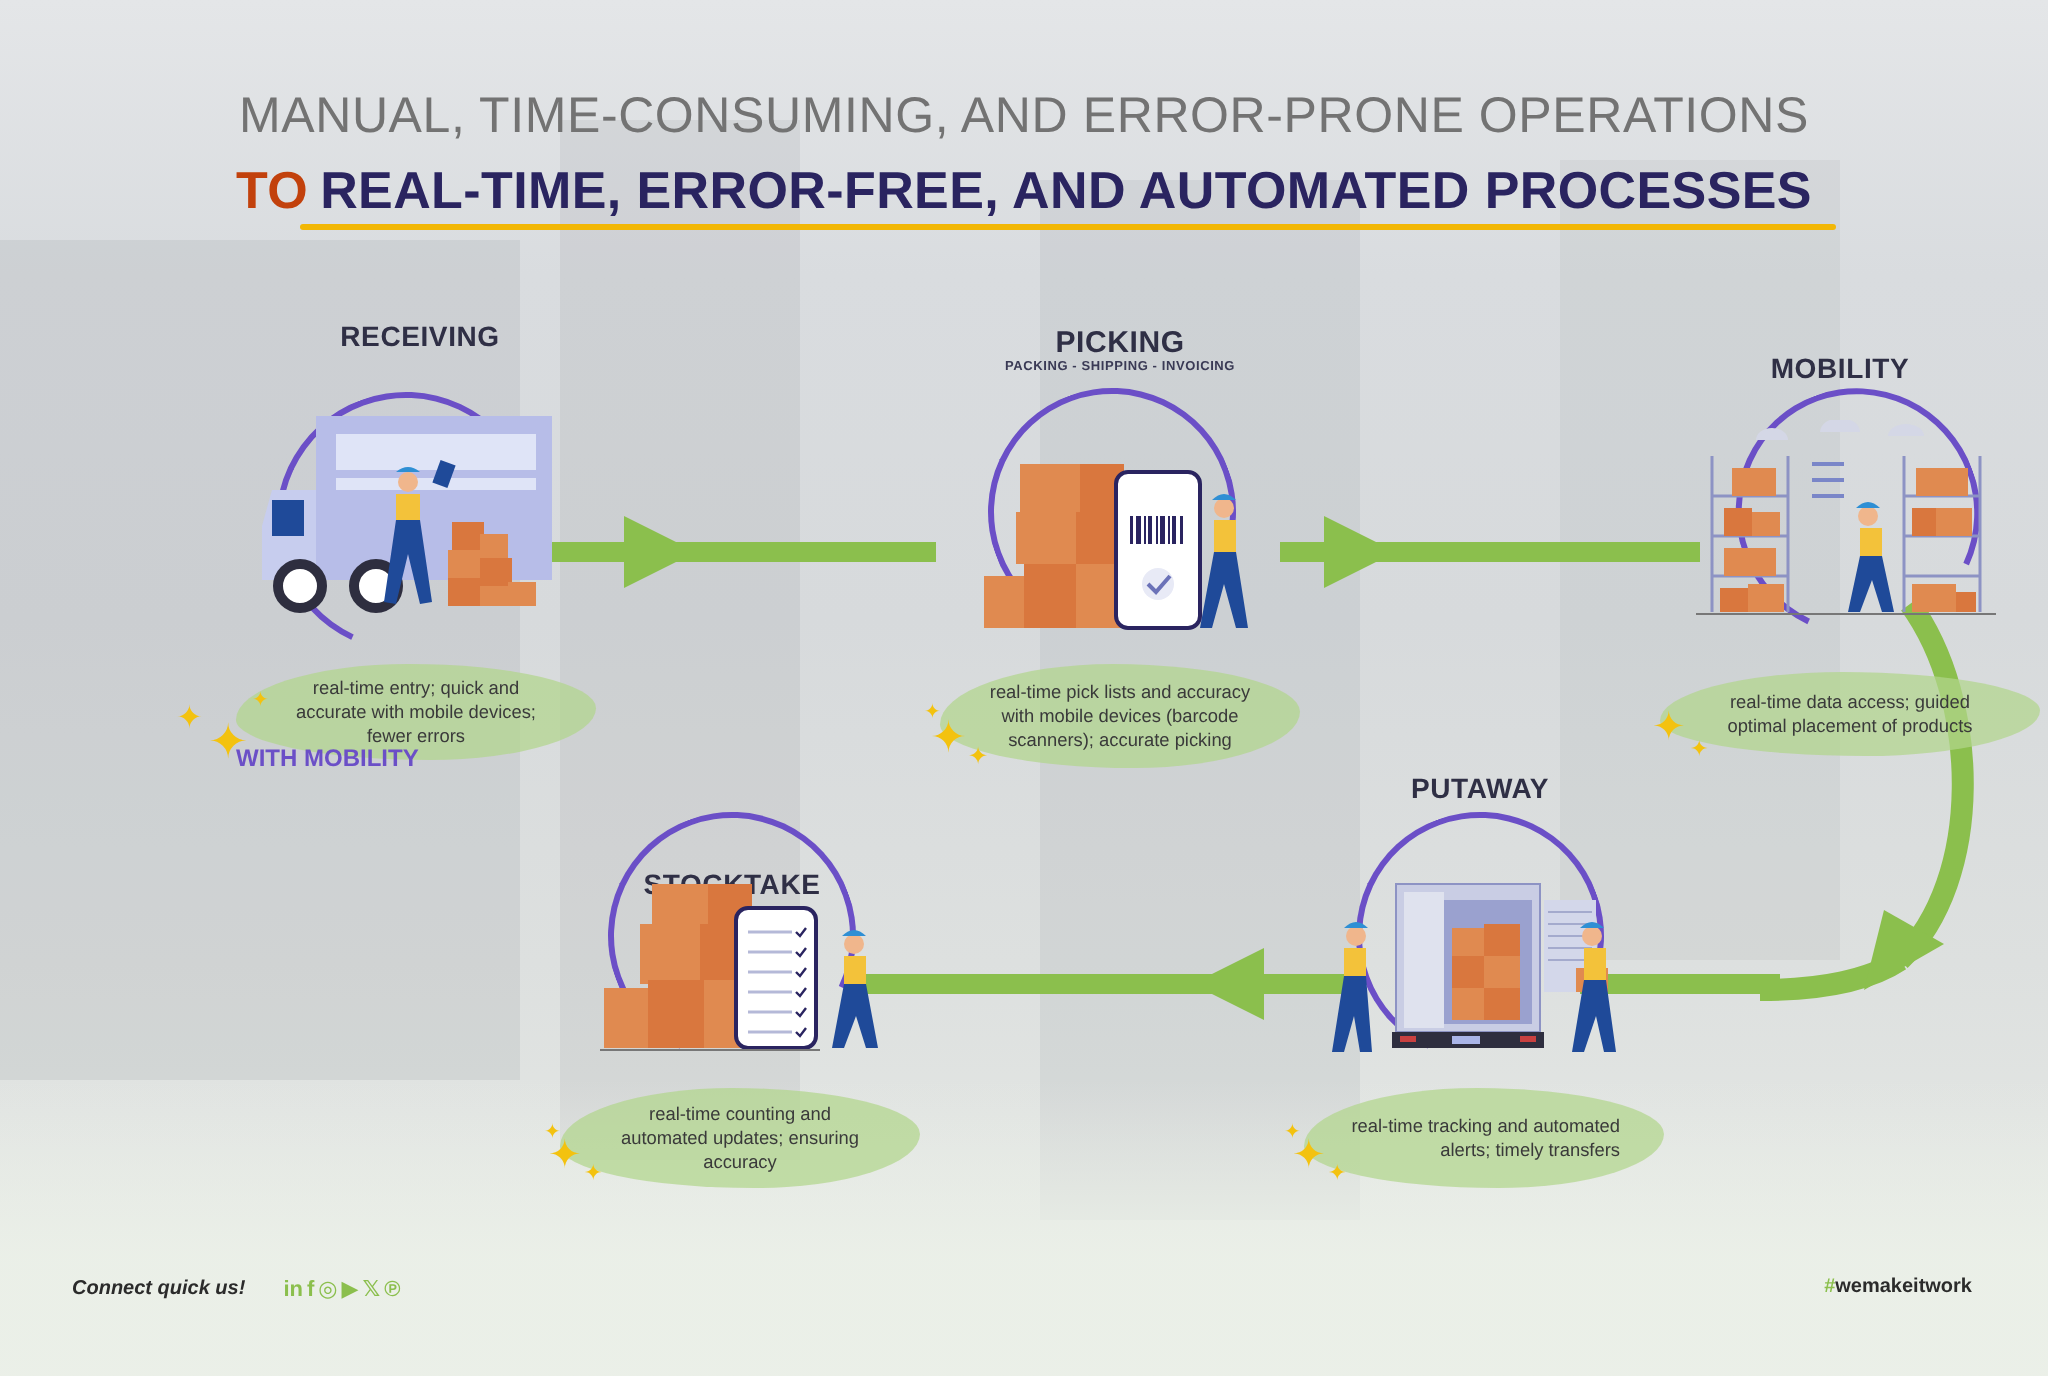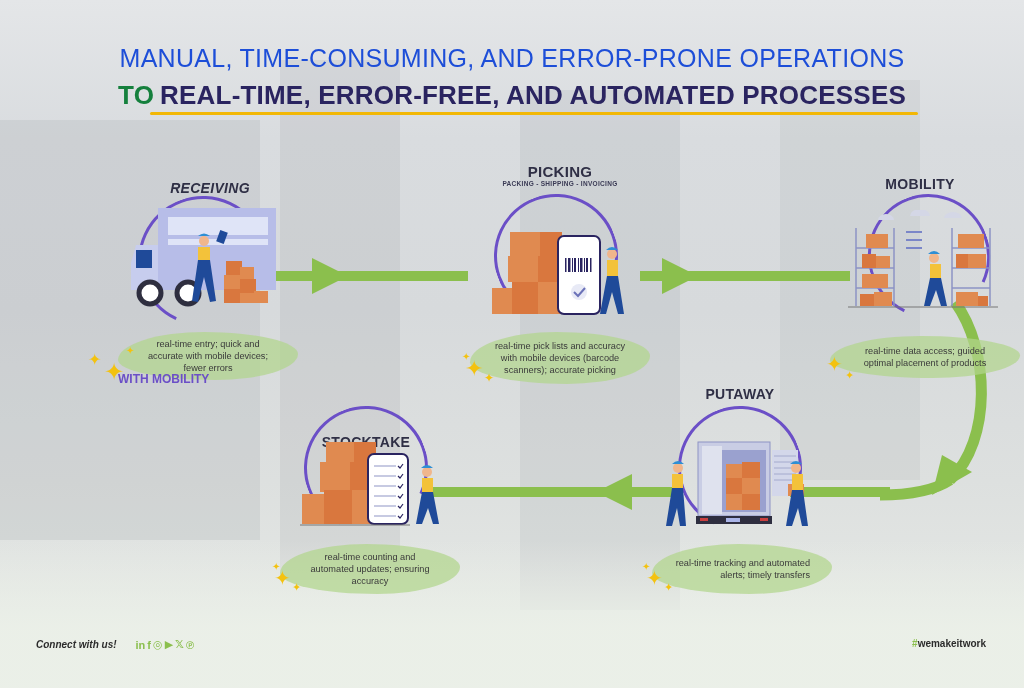--- a/index.html
+++ b/index.html
@@ -10,27 +10,27 @@
     background: linear-gradient(180deg, #e4e6e8 0%, #d9dcdf 20%, #d7dadc 45%, #dde0df 70%, #e8ebe7 100%);
   }
   .bg-shade { position: absolute; pointer-events: none; }
   .bg1 { left: 0; top: 120px; width: 260px; height: 420px; background: rgba(150,155,160,0.18); }
   .bg2 { left: 280px; top: 60px; width: 120px; height: 520px; background: rgba(140,145,150,0.14); }
   .bg3 { left: 520px; top: 90px; width: 160px; height: 520px; background: rgba(145,150,155,0.14); }
   .bg4 { left: 780px; top: 80px; width: 140px; height: 400px; background: rgba(150,155,160,0.12); }
   .bg5 { left: 0; top: 540px; width: 1024px; height: 148px; background: linear-gradient(180deg, rgba(235,240,232,0) 0%, rgba(235,240,232,0.9) 60%); }
   .title-1 {
     position: absolute; left: 0; width: 1024px; top: 44px; text-align: center;
-    font-size: 25px; color: #1d4ed8; letter-spacing: 0.3px; font-weight: 400;
+    font-size: 25px; color: #737373; letter-spacing: 0.3px; font-weight: 400;
   }
   .title-2 {
     position: absolute; left: 0; width: 1024px; top: 80px; text-align: center;
     font-size: 26px; font-weight: 700; color: #2a2460; letter-spacing: 0.2px;
   }
-  .title-2 .to { color: #15803d; margin-right: 6px; }
+  .title-2 .to { color: #c2410c; margin-right: 6px; }
   .title-underline {
     position: absolute; left: 150px; top: 112px; width: 768px; height: 3px;
     background: #f2b705; border-radius: 2px;
   }
   .stage-title {
     position: absolute; font-weight: 700; color: #2f2f45; font-size: 14px;
     letter-spacing: 0.3px; text-align: center;
   }
   .stage-sub {
     position: absolute; font-weight: 700; color: #3a3a55; font-size: 6.5px;
@@ -103,21 +103,21 @@
 <svg class="illus" style="left:880px; top:290px;" width="120" height="220" viewBox="0 0 120 220">
   <path d="M75 12 C 110 60, 112 150, 70 190" stroke="#8bbf4d" stroke-width="11" fill="none"></path>
   <path d="M70 190 C 55 200, 30 205, 0 205" stroke="#8bbf4d" stroke-width="11" fill="none"></path>
   <polygon points="62,165 92,182 52,205" fill="#8bbf4d"></polygon>
 </svg>
 
 <div class="arrow-bar" style="left:430px; top:487px; width:250px;"></div>
 <div class="arrow-head-l" style="left:596px; top:474px;"></div>
 <div class="arrow-bar" style="left:790px; top:487px; width:100px;"></div>
 
-<div class="stage-title" style="left:150px; top:180px; width:120px;font-style:italic;">RECEIVING</div>
+<div class="stage-title" style="left:150px; top:160px; width:120px;">RECEIVING</div>
 <div class="ring" style="left:138px; top:196px; width:130px; height:130px;"></div>
 <svg class="illus" style="left:128px; top:205px;" width="150" height="105" viewBox="0 0 150 105">
   <rect x="30" y="3" width="118" height="82" fill="#b7bde8"></rect>
   <rect x="40" y="12" width="100" height="18" fill="#dfe4f7"></rect>
   <rect x="40" y="34" width="100" height="6" fill="#dfe4f7"></rect>
   <path d="M8 40 L30 40 L30 85 L3 85 L3 58 Z" fill="#c7cdee"></path>
   <rect x="8" y="45" width="16" height="18" fill="#1f4a99"></rect>
   <circle cx="22" cy="88" r="11" fill="#fff" stroke="#2e2e3f" stroke-width="5"></circle>
   <circle cx="60" cy="88" r="11" fill="#fff" stroke="#2e2e3f" stroke-width="5"></circle>
   <circle cx="76" cy="36" r="5" fill="#f0b68c"></circle>
@@ -289,21 +289,21 @@
   <rect x="122" y="38" width="11" height="18" fill="#f3c23a"></rect>
   <path d="M122 52 L133 52 L139 84 L133 84 L128 68 L122 84 L116 84 Z" fill="#1f4a99"></path>
   <line x1="0" y1="85" x2="110" y2="85" stroke="#777" stroke-width="1"></line>
 </svg>
 <div class="blob" style="left:280px; top:544px; width:180px; height:50px;">real-time counting and automated updates; ensuring accuracy</div>
 <div class="sparkle" style="left:272px; top:562px; font-size:10px;">✦</div>
 <div class="sparkle" style="left:274px; top:568px; font-size:20px;">✦</div>
 <div class="sparkle" style="left:292px; top:582px; font-size:11px;">✦</div>
 
 <div class="footer-left">
-  <span>Connect with us!</span>
+  <span>Connect quick us!</span>
   <span class="social">
     <span>in</span>
     <span>f</span>
     <span>◎</span>
     <span>▶</span>
     <span>𝕏</span>
     <span>℗</span>
   </span>
 </div>
 <div class="footer-right">

